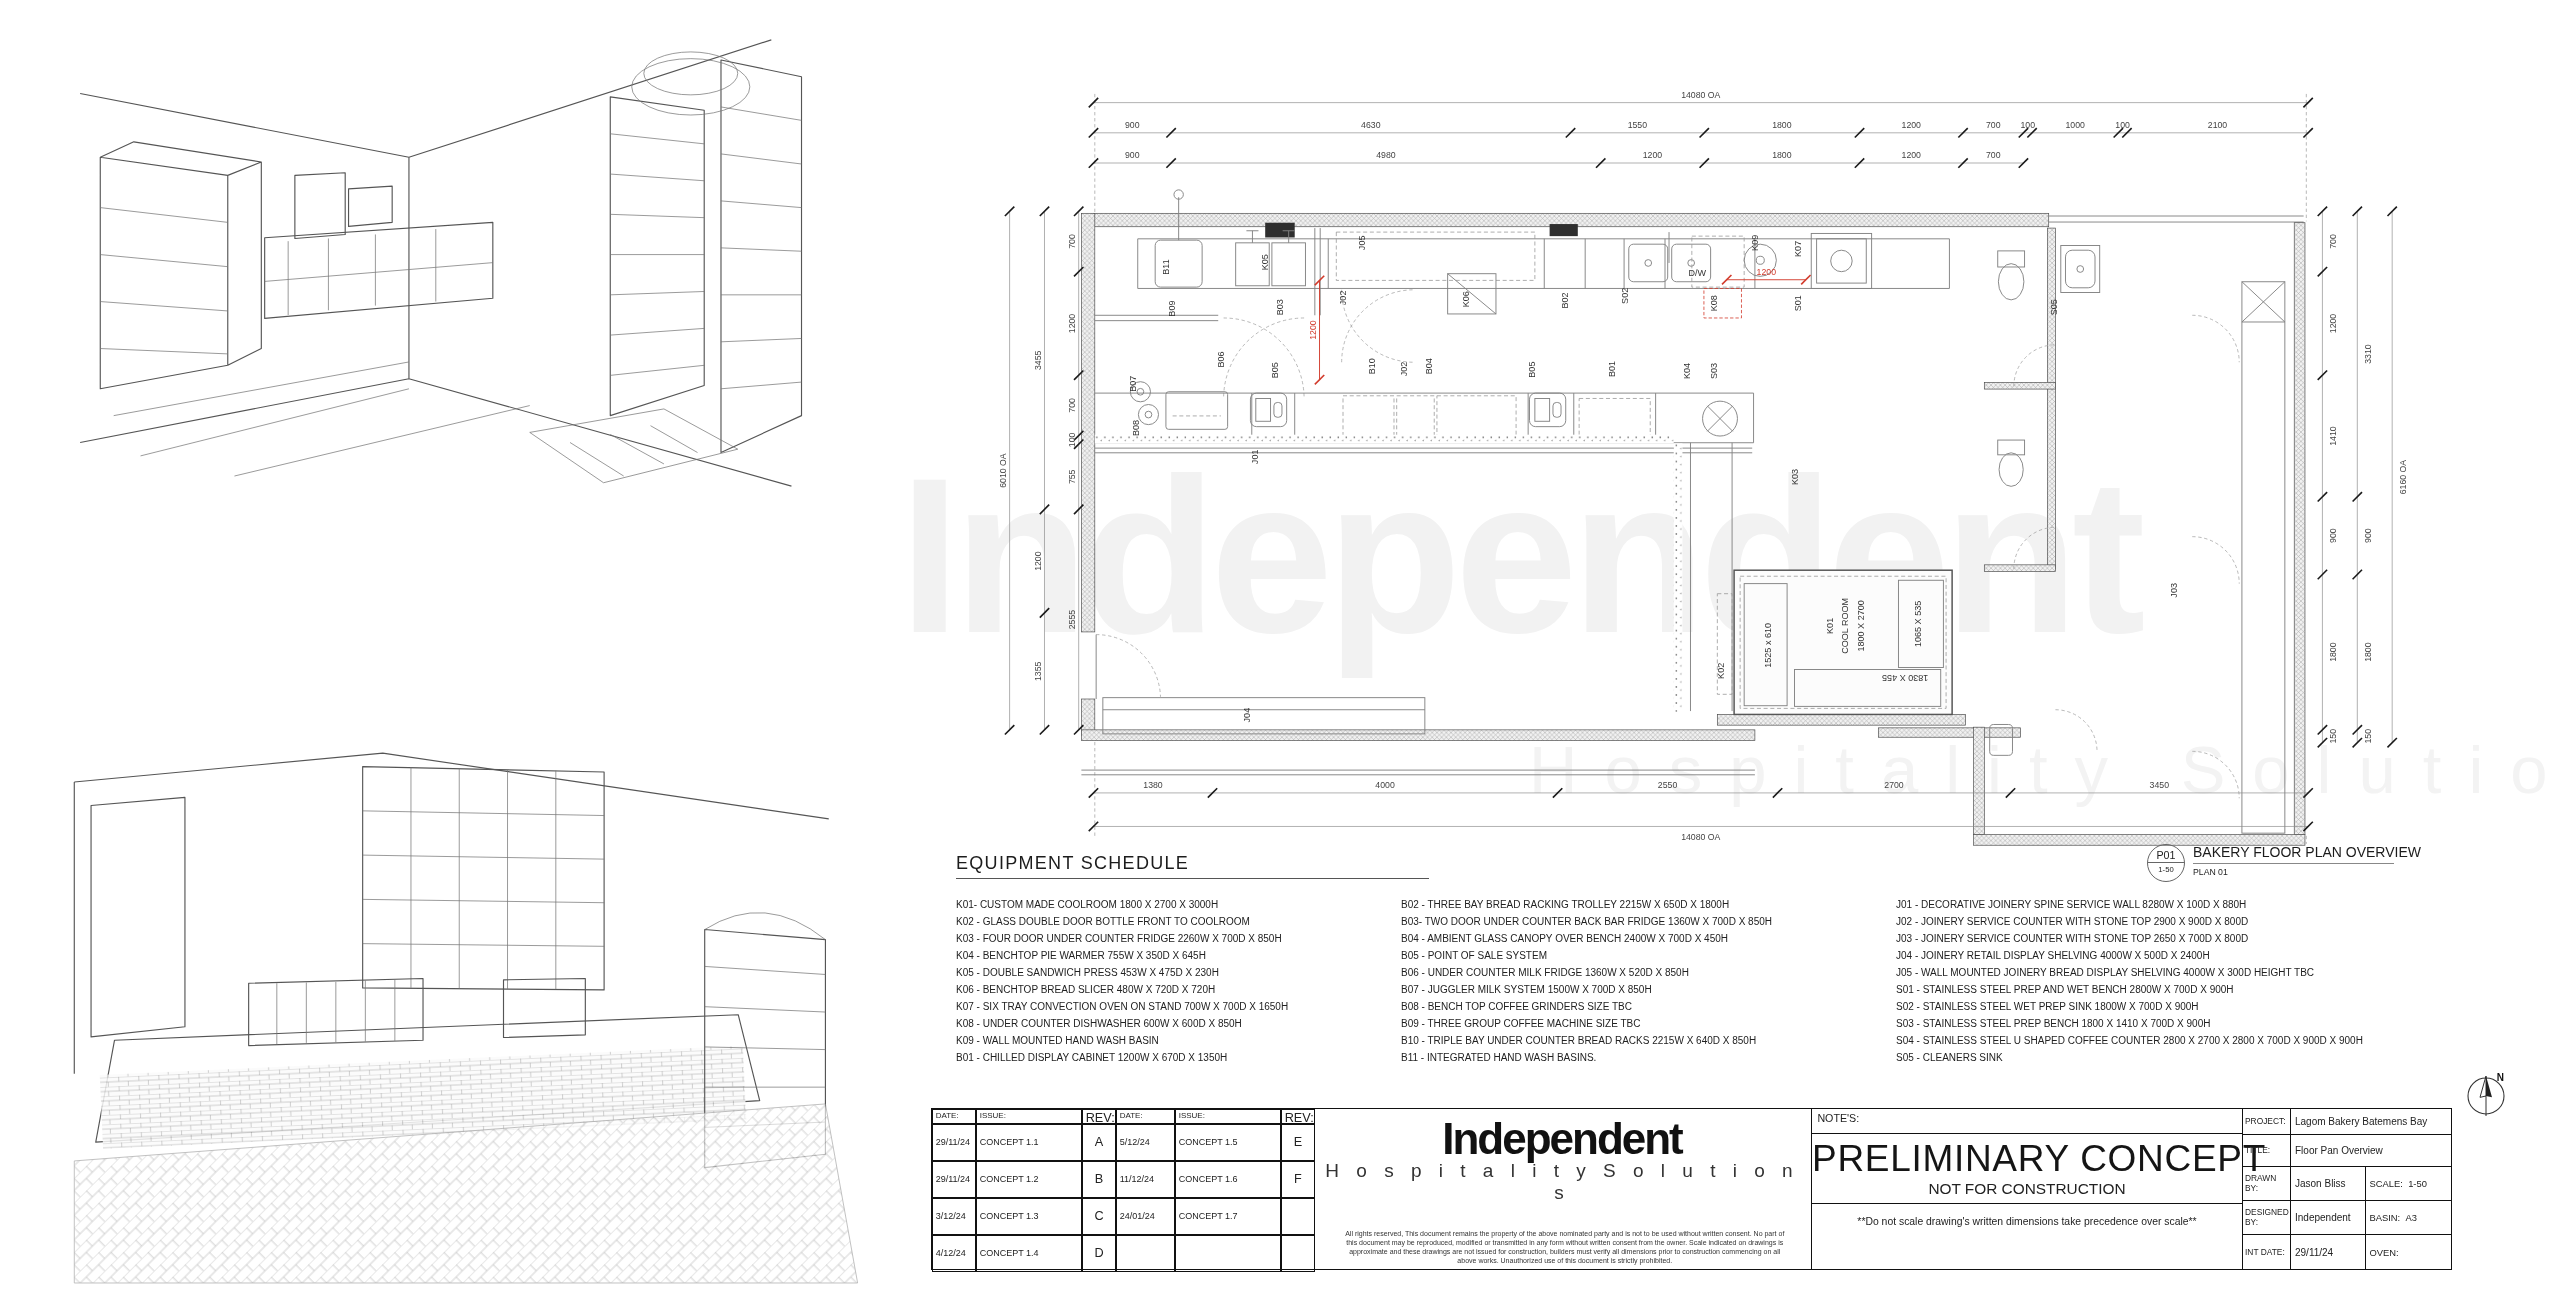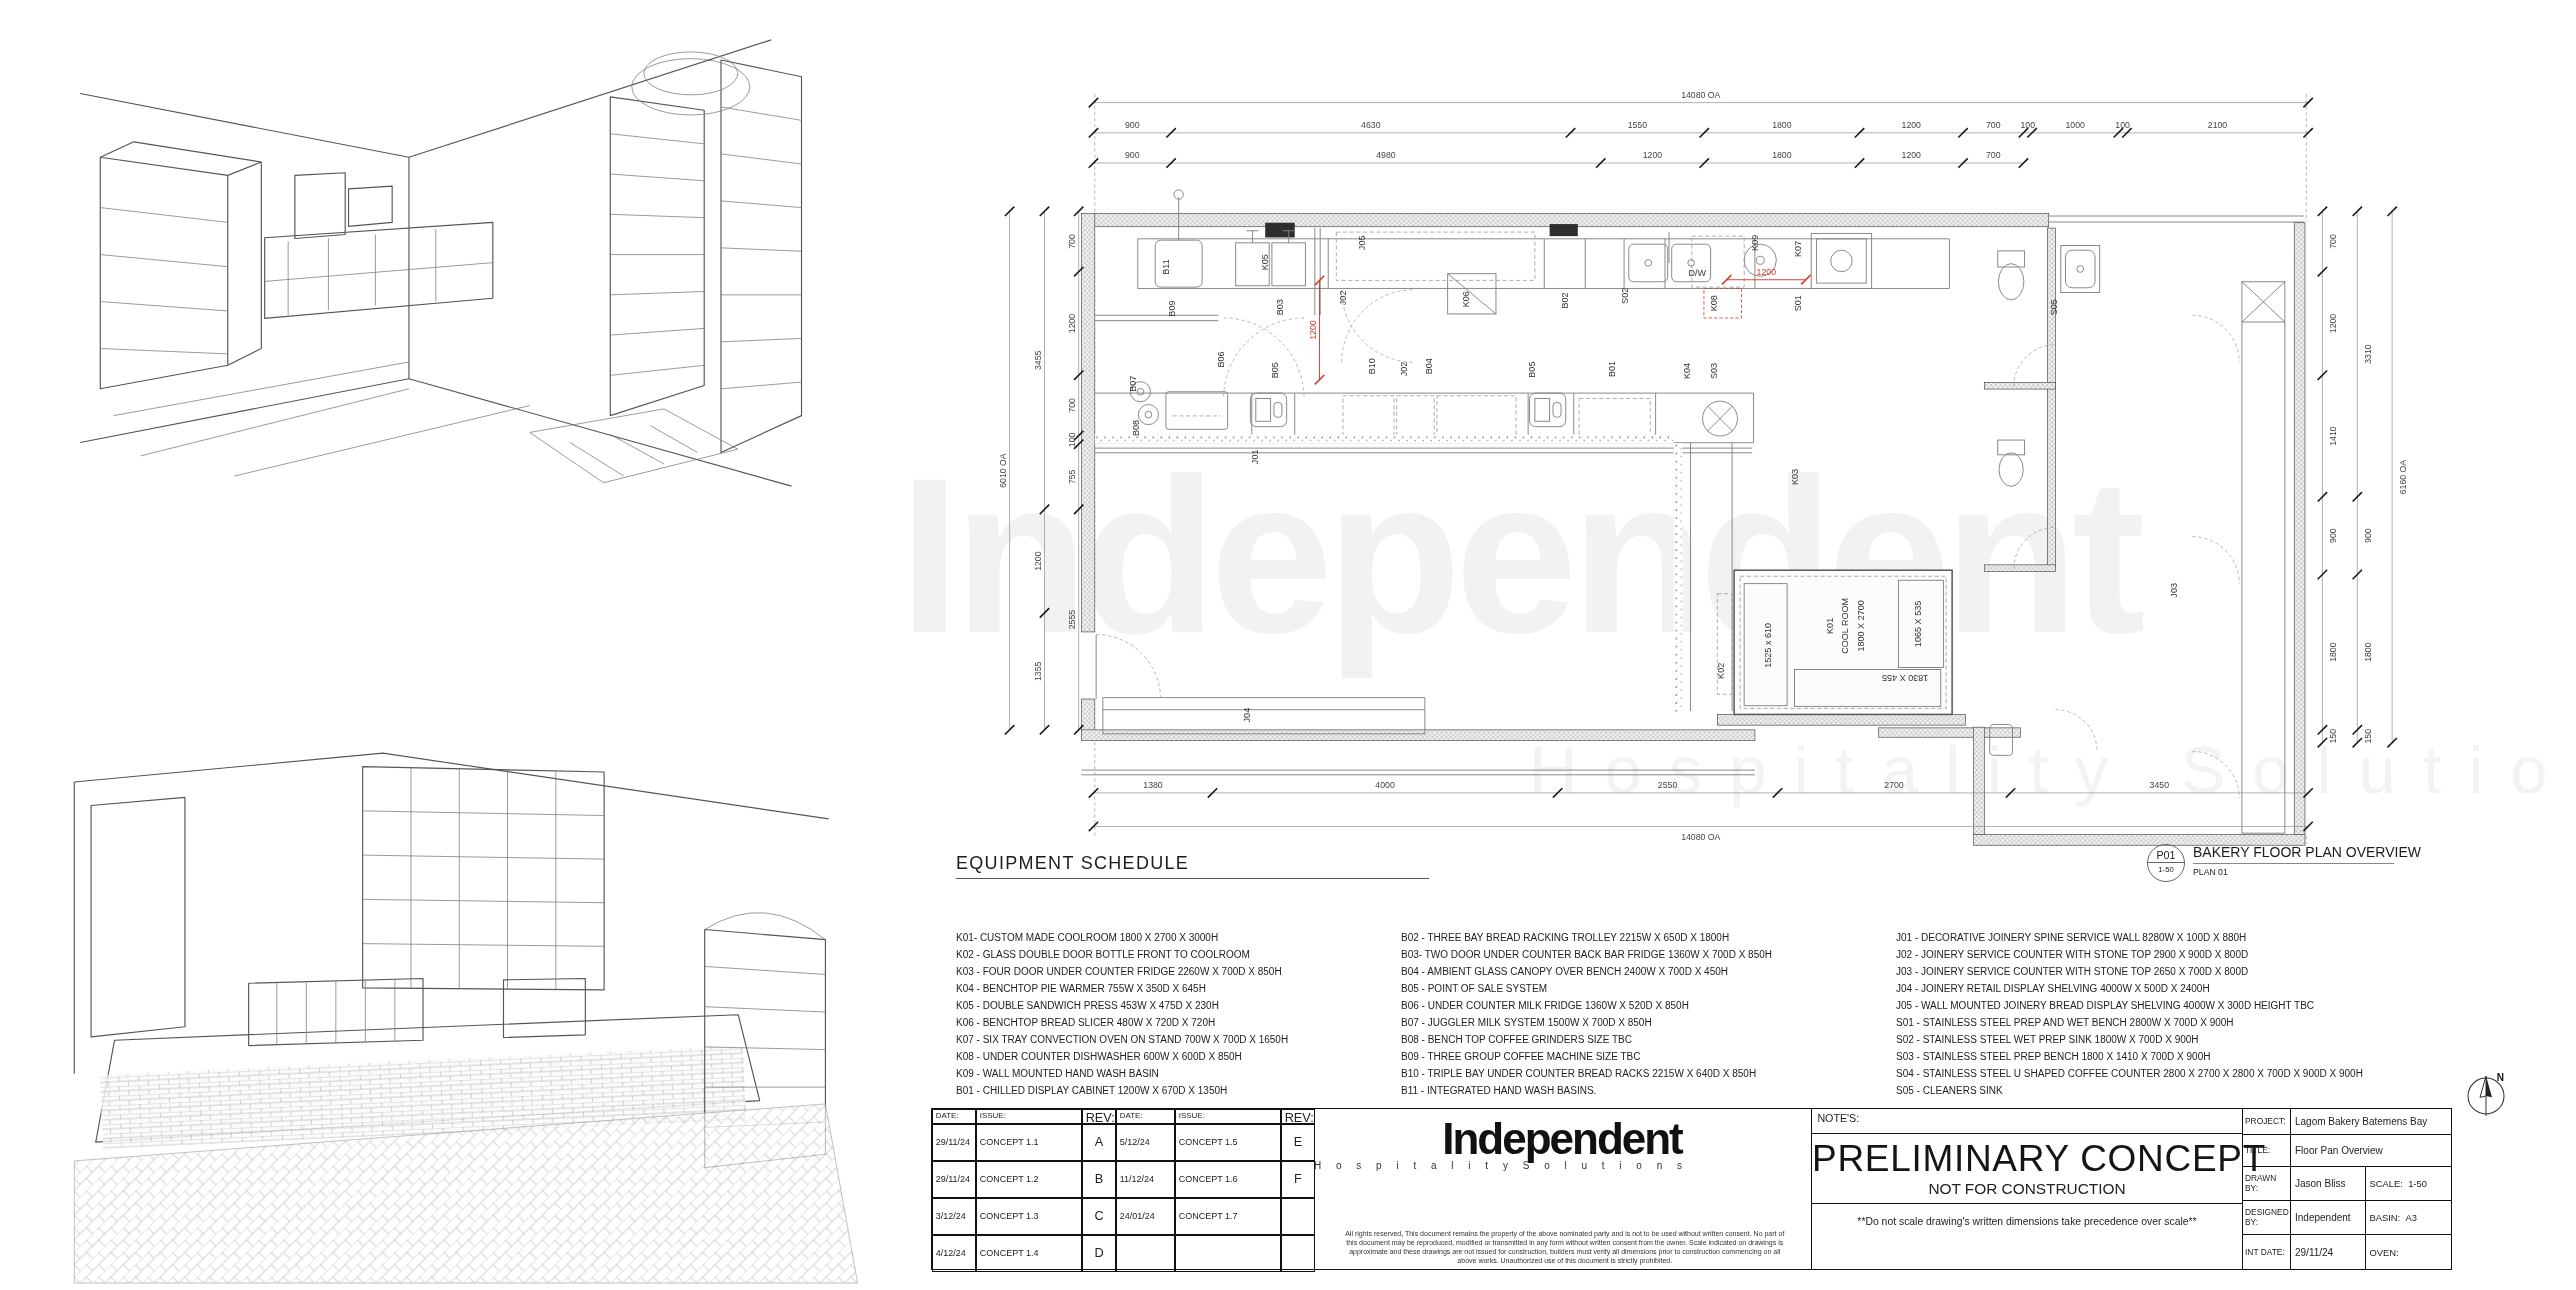--- a/index.html
+++ b/index.html
@@ -18,21 +18,21 @@
   .blk{fill:#2e2e2e;}
   .redd{fill:none;stroke:#d23b2c;stroke-width:1.2;stroke-dasharray:5 3;}
   .dim-text{font-family:"Liberation Sans",sans-serif;font-size:13px;fill:#444;}
   .plan-label{font-family:"Liberation Sans",sans-serif;font-size:13.5px;fill:#333;}
   .sk{fill:none;stroke:#555;stroke-width:1.7;stroke-linejoin:round;}
   .sk2{fill:none;stroke:#777;stroke-width:1.1;}
   
   #equip{left:956px;top:853px;width:1523px;z-index:2;}
   #equip h1{margin:0;font-size:18px;font-weight:400;letter-spacing:1.3px;color:#1c1c1c;}
   #equip .rule{width:473px;border-bottom:1.3px solid #555;margin-top:4px;}
-  .eq-col{position:absolute;top:76px;}
+  .eq-col{position:absolute;top:43px;}
   .eq-item{font-size:10px;line-height:17px;color:#222;white-space:nowrap;}
   
   #callout{left:2147px;top:844px;z-index:2;display:flex;align-items:flex-start;}
   #callout .circ{width:36px;height:36px;border:1px solid #666;border-radius:50%;text-align:center;flex:0 0 auto;}
   #callout .circ .t{font-size:10.7px;margin-top:4px;border-bottom:0.8px solid #666;padding-bottom:1.3px;}
   #callout .circ .b{font-size:7.7px;margin-top:1.3px;}
   #callout .ct{margin-left:8px;}
   #callout .ct .t{font-size:14px;color:#1c1c1c;white-space:nowrap;border-bottom:1px solid #888;padding-bottom:2.7px;width:201px;}
   #callout .ct .b{font-size:8.7px;margin-top:3.4px;}
   
@@ -40,21 +40,21 @@
   .rev-wrap{position:absolute;left:0;top:0;height:100%;display:flex;}
   .rev-group{display:flex;flex-direction:column;}
   .rev-row{display:flex;align-items:center;}
   .rev-cell,.rev-hcell{border:1.2px solid #111;box-sizing:border-box;padding:1.3px 2.7px;overflow:hidden;white-space:nowrap;}
   .rev-hcell{height:14.8px;font-size:8px;}
   .rev-cell{height:37px;font-size:9px;display:flex;align-items:center;}
   .c0{width:44px;}.c1{width:106px;}.c2{width:34px;justify-content:center;font-size:12.7px;}
   .g2 .c0{width:59px;}
   #logo-cell{position:absolute;left:382px;top:0;width:496px;height:100%;}
   #logo-cell .name{text-align:center;margin-top:5.4px;font-size:44px;font-weight:800;letter-spacing:-2px;color:#111;}
-  #logo-cell .tag{text-align:left;font-size:10px;letter-spacing:6px;color:#333;margin-top:-4px;}
+  #logo-cell .tag{text-align:center;font-size:19px;letter-spacing:6px;color:#333;margin-top:-4px;}
   #logo-cell .disc{position:absolute;left:25.5px;right:20px;bottom:4px;font-size:7px;line-height:9px;color:#333;text-align:center;}
   #notes-cell{position:absolute;left:879px;top:0;width:432px;height:100%;border-left:1.5px solid #111;border-right:1.5px solid #111;box-sizing:border-box;}
   #notes-cell .nl{font-size:10.7px;margin:2.7px 0 0 5.4px;}
   #notes-cell .r1{border-bottom:1.3px solid #111;margin-top:9.4px;}
   #notes-cell .big{text-align:center;font-size:37px;letter-spacing:0.7px;color:#151515;margin-top:4px;white-space:nowrap;}
   #notes-cell .sub{text-align:center;font-size:15.4px;margin-top:0px;}
   #notes-cell .r2{border-bottom:1.3px solid #111;margin-top:5.4px;}
   #notes-cell .foot{text-align:center;font-size:10.4px;margin-top:12px;}
   #proj-cell{position:absolute;left:1311px;top:0;right:0;height:100%;}
   .pb-row{display:flex;border-bottom:1.3px solid #111;box-sizing:border-box;}

